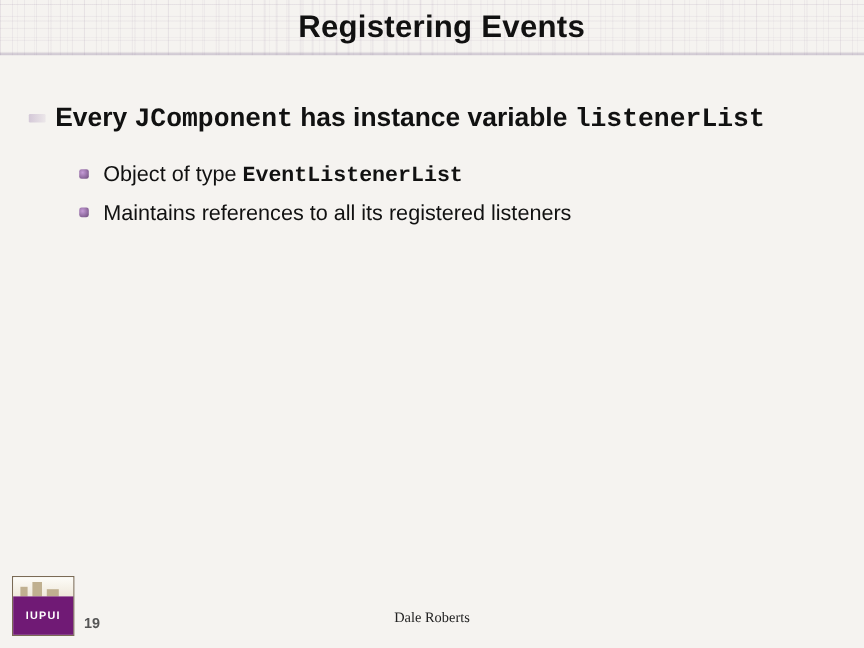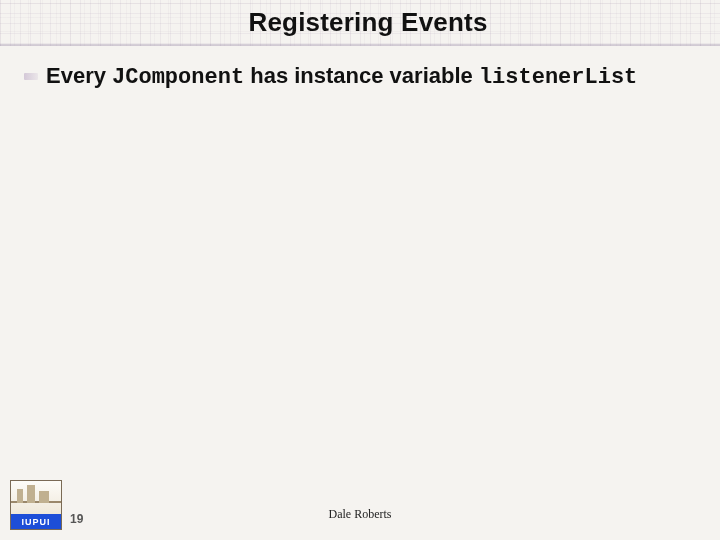--- a/index.html
+++ b/index.html
@@ -25,21 +25,21 @@
       repeating-linear-gradient(0deg, rgba(150,130,160,0.10) 0 1px, transparent 1px 10px),
       repeating-linear-gradient(90deg, rgba(150,130,160,0.10) 0 1px, transparent 1px 10px);
     padding-left: 16px;
   }
   .title {
     font-weight: 700;
     font-size: 26px;
     color: #111;
     letter-spacing: 0.2px;
   }
-  .content { padding: 16px 40px 0 46px; }
+  .content { padding: 38px 40px 0 46px; }
   .lvl1 {
     position: relative;
     font-size: 22px;
     font-weight: 700;
     color: #111;
     line-height: 1.25;
     margin-bottom: 18px;
   }
   .lvl1::before {
     content: "";
@@ -88,22 +88,22 @@
   .logo .town {
     flex: 1;
     background:
       linear-gradient(#c0b090,#c0b090) 6px 8px/6px 14px no-repeat,
       linear-gradient(#c0b090,#c0b090) 16px 4px/8px 18px no-repeat,
       linear-gradient(#c0b090,#c0b090) 28px 10px/10px 12px no-repeat,
       linear-gradient(#9a876a,#9a876a) 0 20px/100% 2px no-repeat,
       linear-gradient(#fdfcf8,#efe8da);
   }
   .logo .label {
-    height: 15px;
-    background: #1d4ed8;
+    height: 32px;
+    background: #701a75;
     color: #fff;
     font-size: 9px;
     font-weight: 700;
     letter-spacing: 1px;
     display: flex; align-items: center; justify-content: center;
     font-family: Arial, sans-serif;
   }
   .slidenum {
     position: absolute;
     left: 70px; bottom: 14px;
@@ -124,20 +124,26 @@
 <body>
 
 <div class="title-band">
   <div class="title">Registering Events</div>
 </div>
 
 <div class="content">
   <div class="lvl1">
     <span>Every </span><code class="inline">JComponent</code><span> has instance variable </span><code class="inline">listenerList</code>
   </div>
+  <div class="sub">
+    <div class="lvl2">
+      <span>Object of type </span><code class="inline">EventListenerList</code>
+    </div>
+    <div class="lvl2">Maintains references to all its registered listeners</div>
+  </div>
 </div>
 
 <div class="footer">
   <div class="logo">
     <div class="town"></div>
     <div class="label">IUPUI</div>
   </div>
   <div class="slidenum">19</div>
   <div class="author">Dale Roberts</div>
 </div>

